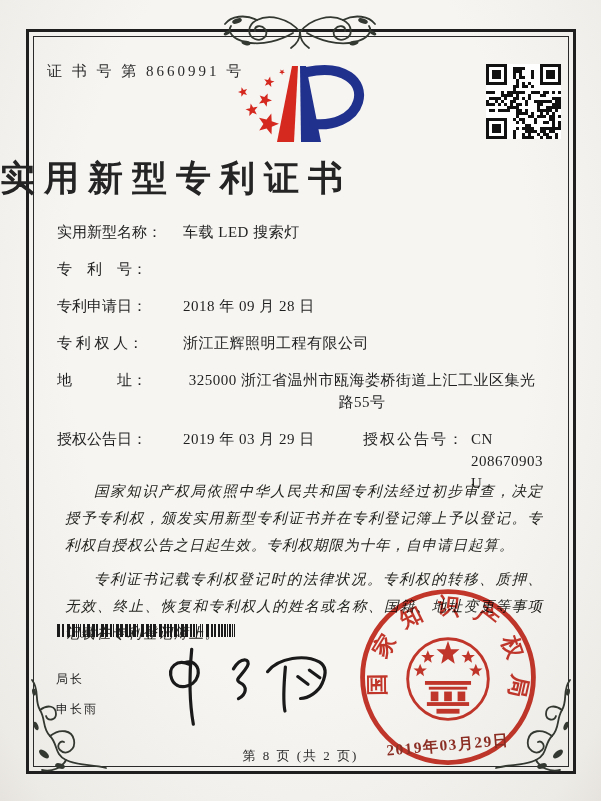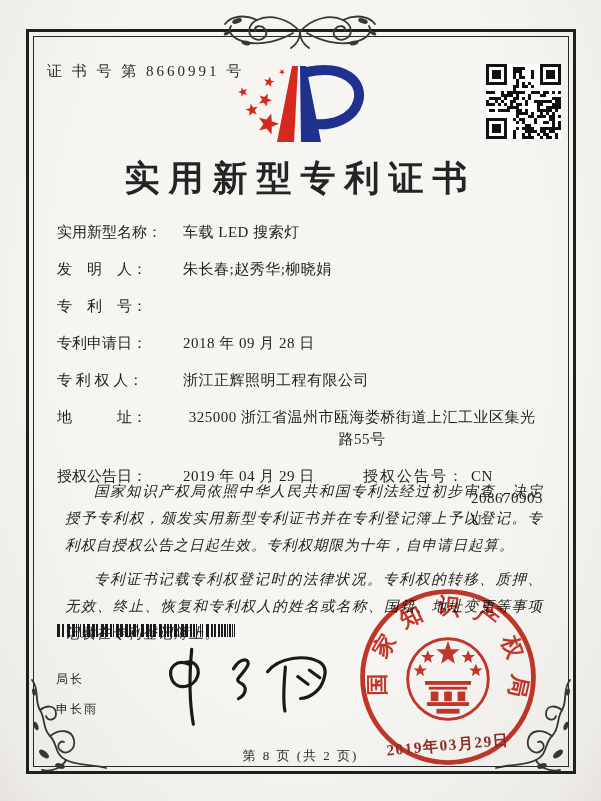--- a/index.html
+++ b/index.html
@@ -8,21 +8,21 @@
     background:radial-gradient(ellipse at 50% 38%, #f6f5f2 55%, #edebe6 92%, #e6e3de 100%);
     font-family:"Liberation Serif","DejaVu Serif",serif;color:#222;
   }
   
   .frame-outer{position:absolute;left:26px;top:29px;right:25px;bottom:27px;border:3px solid #1f1f1f;}
   .frame-inner{position:absolute;left:4px;top:4px;right:4px;bottom:4px;border:1px solid #2a2a2a;}
   .ornament{position:absolute;pointer-events:none;}
   .cert-no{position:absolute;left:47px;top:62px;font-size:15px;letter-spacing:3px;color:#2b2b2b;}
   .logo{position:absolute;left:228px;top:60px;width:150px;height:88px;}
   .qr{position:absolute;left:486px;top:64px;width:75px;height:75px;}
-  .title{position:absolute;left:0;top:155px;width:100%;text-align:center;
+  .title{position:absolute;left:0;top:155px;width:100%;text-align:left;
     font-size:35px;font-weight:bold;letter-spacing:9px;color:#242424;}
   .fields{position:absolute;left:57px;top:221px;width:494px;font-size:15px;color:#1f1f1f;}
   .frow{display:flex;margin-bottom:15px;line-height:22px;}
   .flabel{flex:0 0 126px;white-space:nowrap;}
   .fvalue{flex:1;letter-spacing:.5px;}
   .fvalue.addr{max-width:358px;text-align:center;}
   .frow.double .fvalue1{flex:0 0 180px;}
   .frow.double .flabel2{flex:0 0 108px;white-space:nowrap;letter-spacing:2px;}
   .body-text{position:absolute;left:57px;top:470px;width:494px;font-size:14.5px;
     line-height:1.85;text-align:justify;font-style:italic;letter-spacing:1px;color:#23231f;}
@@ -316,41 +316,37 @@
   </svg>
 
   <div class="title">实用新型专利证书</div>
 
   <div class="fields">
     <div class="frow">
       <span class="flabel">实用新型名称：</span>
       <span class="fvalue">车载 LED 搜索灯</span>
     </div>
     <div class="frow">
-      <span class="flabel">发　明　人：</span>
-      <span class="fvalue">朱长春;赵秀华;柳晓娟</span>
-    </div>
-    <div class="frow">
       <span class="flabel">专　利　号：</span>
     </div>
     <div class="frow">
       <span class="flabel">专利申请日：</span>
       <span class="fvalue">2018 年 09 月 28 日</span>
     </div>
     <div class="frow">
       <span class="flabel">专 利 权 人：</span>
       <span class="fvalue">浙江正辉照明工程有限公司</span>
     </div>
     <div class="frow">
       <span class="flabel">地　　　址：</span>
       <span class="fvalue addr">325000 浙江省温州市瓯海娄桥街道上汇工业区集光路55号</span>
     </div>
     <div class="frow double">
       <span class="flabel">授权公告日：</span>
-      <span class="fvalue fvalue1">2019 年 04 月 29 日</span>
+      <span class="fvalue fvalue1">2019 年 03 月 29 日</span>
       <span class="flabel2">授权公告号：</span>
       <span class="fvalue">CN 208670903 U</span>
     </div>
   </div>
 
   <div class="body-text">
     <p>国家知识产权局依照中华人民共和国专利法经过初步审查，决定授予专利权，颁发实用新型专利证书并在专利登记簿上予以登记。专利权自授权公告之日起生效。专利权期限为十年，自申请日起算。</p>
     <p>专利证书记载专利权登记时的法律状况。专利权的转移、质押、无效、终止、恢复和专利权人的姓名或名称、国籍、地址变更等事项记载在专利登记簿上。</p>
   </div>
 

